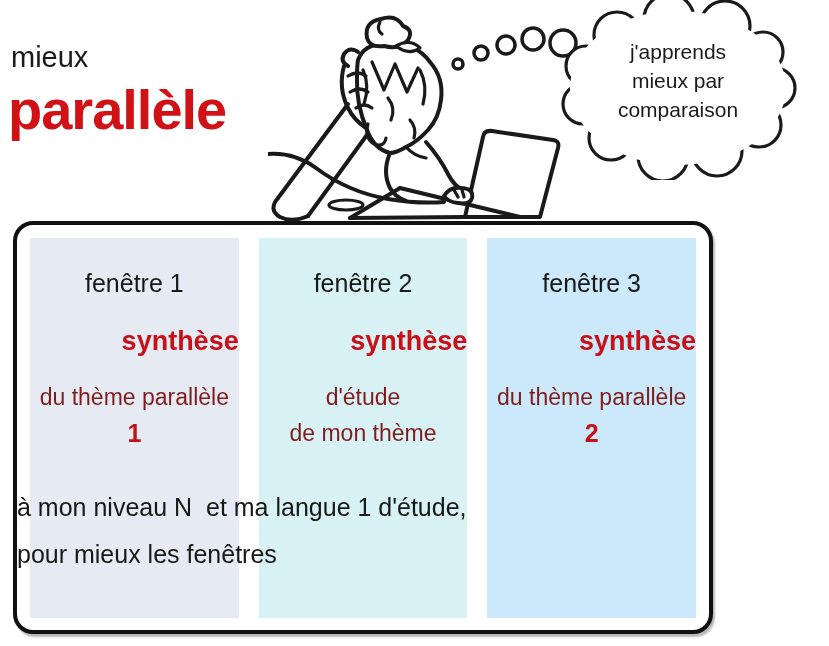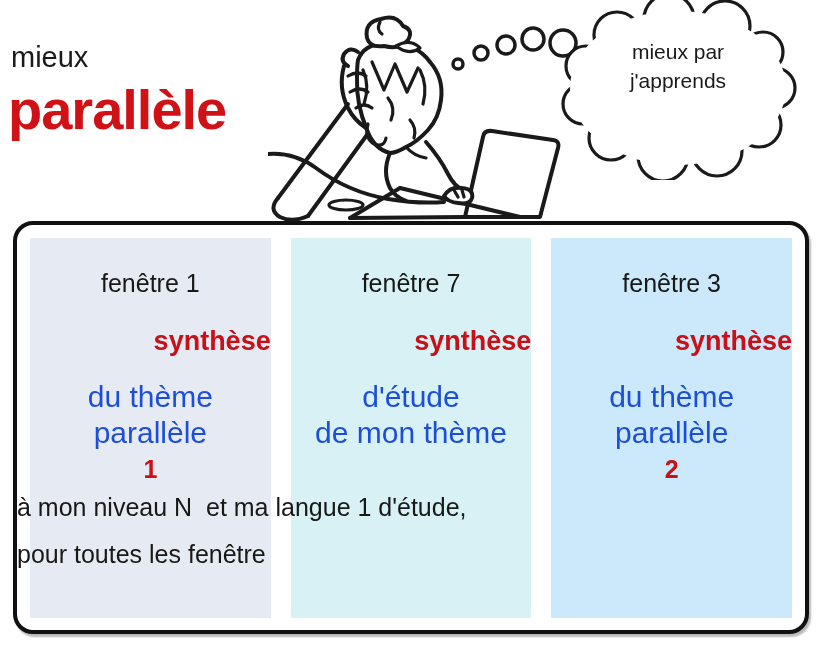--- a/index.html
+++ b/index.html
@@ -22,28 +22,28 @@
   .dots circle { stroke:#1a1a1a; stroke-width:3.5; fill:#ffffff; }
 
   
   .cloud-wrap { position:absolute; left:553px; top:0px; width:250px; height:180px; }
   .cloud-wrap svg { position:absolute; inset:0; }
   .cloud-wrap circle { stroke:#1a1a1a; stroke-width:3.2; fill:#ffffff; }
   .cloud-text { position:absolute; left:28px; right:28px; top:37px; text-align:center;
                 font-size:21px; line-height:29px; color:#1a1a1a; }
 
   
-  .board { position:absolute; left:13px; top:221px; width:796px; height:413px;
+  .board { position:absolute; left:13px; top:221px; width:700px; height:413px;
            border:4px solid #111111; border-radius:20px; background:#fff;
            box-shadow:2px 3px 2px rgba(0,0,0,0.28); }
   .cols { position:absolute; left:13px; top:13px; right:13px; bottom:12px; display:flex; gap:20px; }
   .col { flex:1; text-align:center; padding-top:31px; }
   .win-label { font-size:25px; color:#181818; margin-bottom:28px; }
   .win-heading { font-size:27px; font-weight:700; color:#c81018; margin-bottom:22px;text-align:right; }
-  .win-theme { font-size:30px; color:#1d4ed8; line-height:36px; }
+  .win-theme { font-size:23px; color:#7f1d1d; line-height:36px; }
   .win-number { font-size:25px; font-weight:700; color:#c81018; line-height:36px; }
 
   .board-footer { position:absolute; left:0; right:0; top:268px; 
                   font-size:25px; color:#181818; z-index:3; }
   .board-footer .line1 { margin-bottom:18px; white-space:pre; }
 </style>
 </head>
 <body>
 
 <div class="canvas">
@@ -113,50 +113,51 @@
       <circle cx="58" cy="138" r="22"></circle>
       <circle cx="30" cy="104" r="20"></circle>
       <circle cx="33" cy="66" r="20"></circle>
       <circle cx="64" cy="35" r="23"></circle>
       <circle cx="116" cy="19" r="25"></circle>
       <circle cx="172" cy="26" r="25"></circle>
       <circle cx="210" cy="52" r="20"></circle>
       <ellipse cx="125" cy="88" rx="108" ry="77" fill="#ffffff" stroke="none"></ellipse>
     </svg>
     <div class="cloud-text">
+      <div>j'apprends</div>
       <div>mieux par</div>
-      <div>j'apprends</div>
+      <div>comparaison</div>
     </div>
   </div>
 
   <div class="board">
     <div class="cols">
 
       <div class="col" style="background: rgb(230, 235, 243);">
         <div class="win-label">fenêtre 1</div>
         <div class="win-heading">synthèse</div>
         <div class="win-theme">du thème parallèle</div>
         <div class="win-number">1</div>
       </div>
 
       <div class="col" style="background: rgb(215, 241, 245);">
-        <div class="win-label">fenêtre 7</div>
+        <div class="win-label">fenêtre 2</div>
         <div class="win-heading">synthèse</div>
         <div class="win-theme">d'étude</div>
         <div class="win-theme">de mon thème</div>
       </div>
 
       <div class="col" style="background: rgb(203, 233, 250);">
         <div class="win-label">fenêtre 3</div>
         <div class="win-heading">synthèse</div>
         <div class="win-theme">du thème parallèle</div>
         <div class="win-number">2</div>
       </div>
 
     </div>
 
     <div class="board-footer">
       <div class="line1">à mon niveau N&nbsp; et ma langue 1 d'étude,</div>
-      <div class="line2">pour toutes les fenêtre</div>
+      <div class="line2">pour mieux les fenêtres</div>
     </div>
   </div>
 
 </div>
 
 </body></html>

